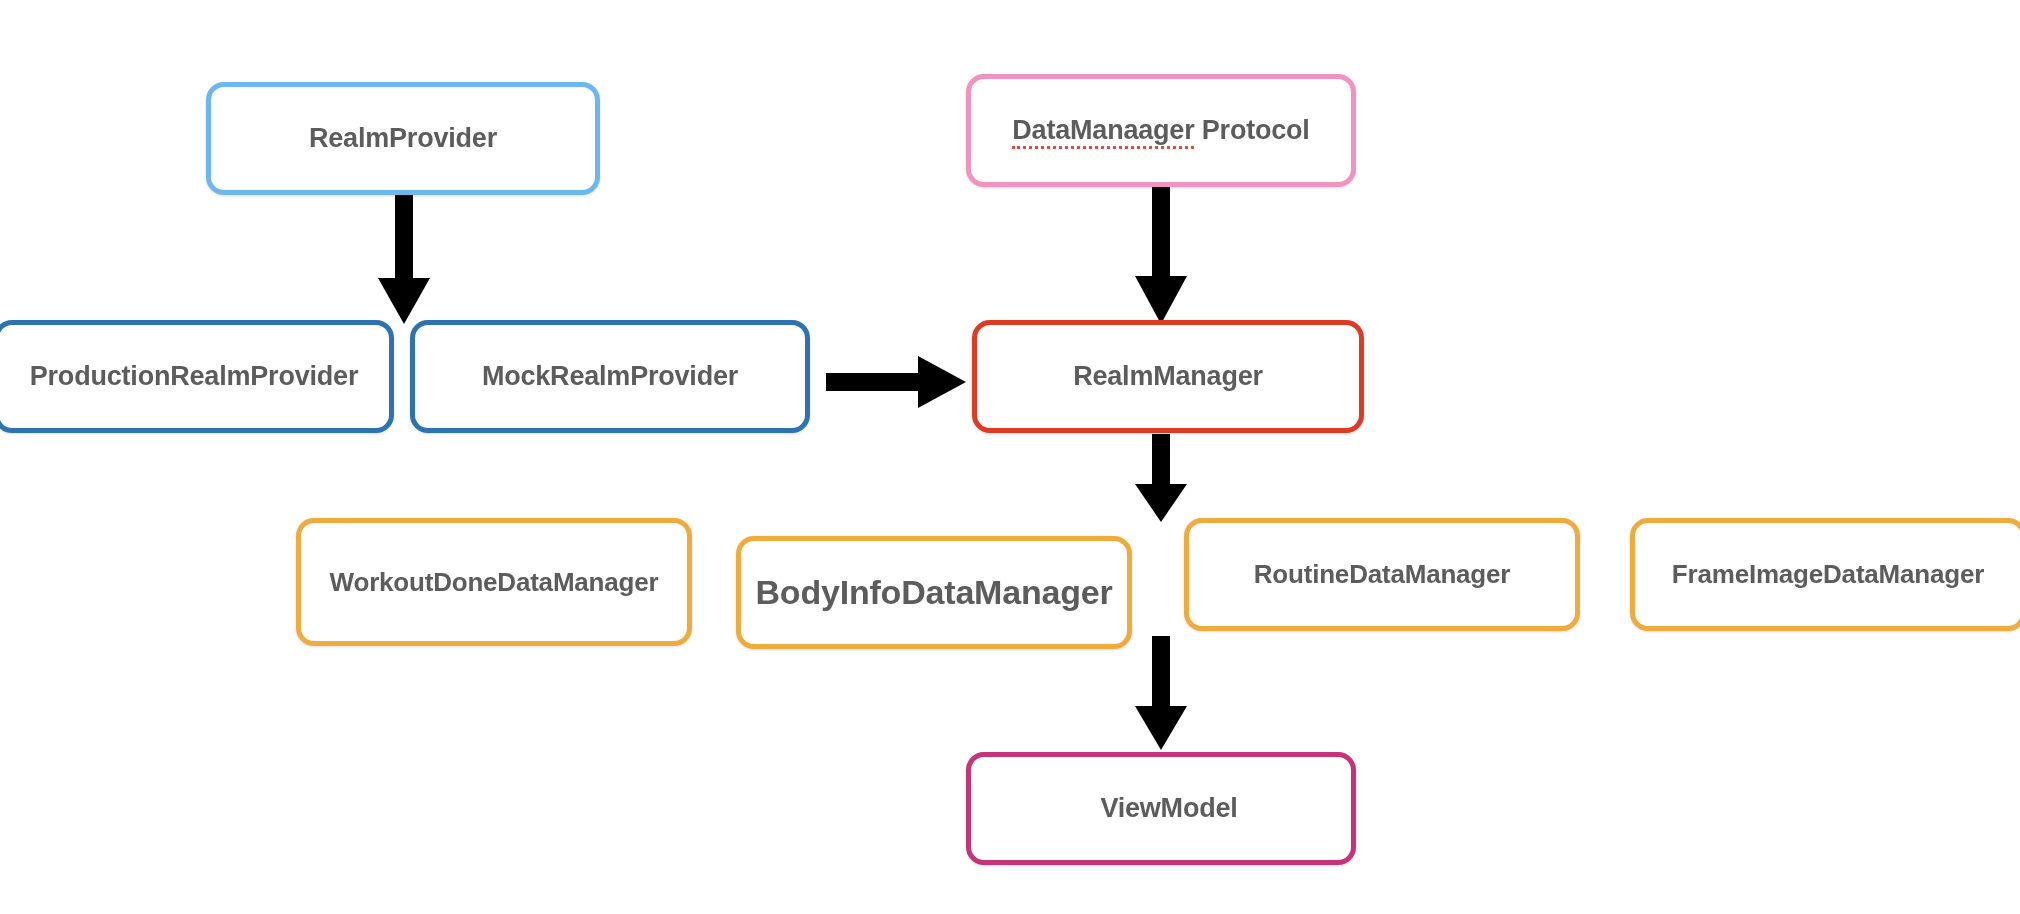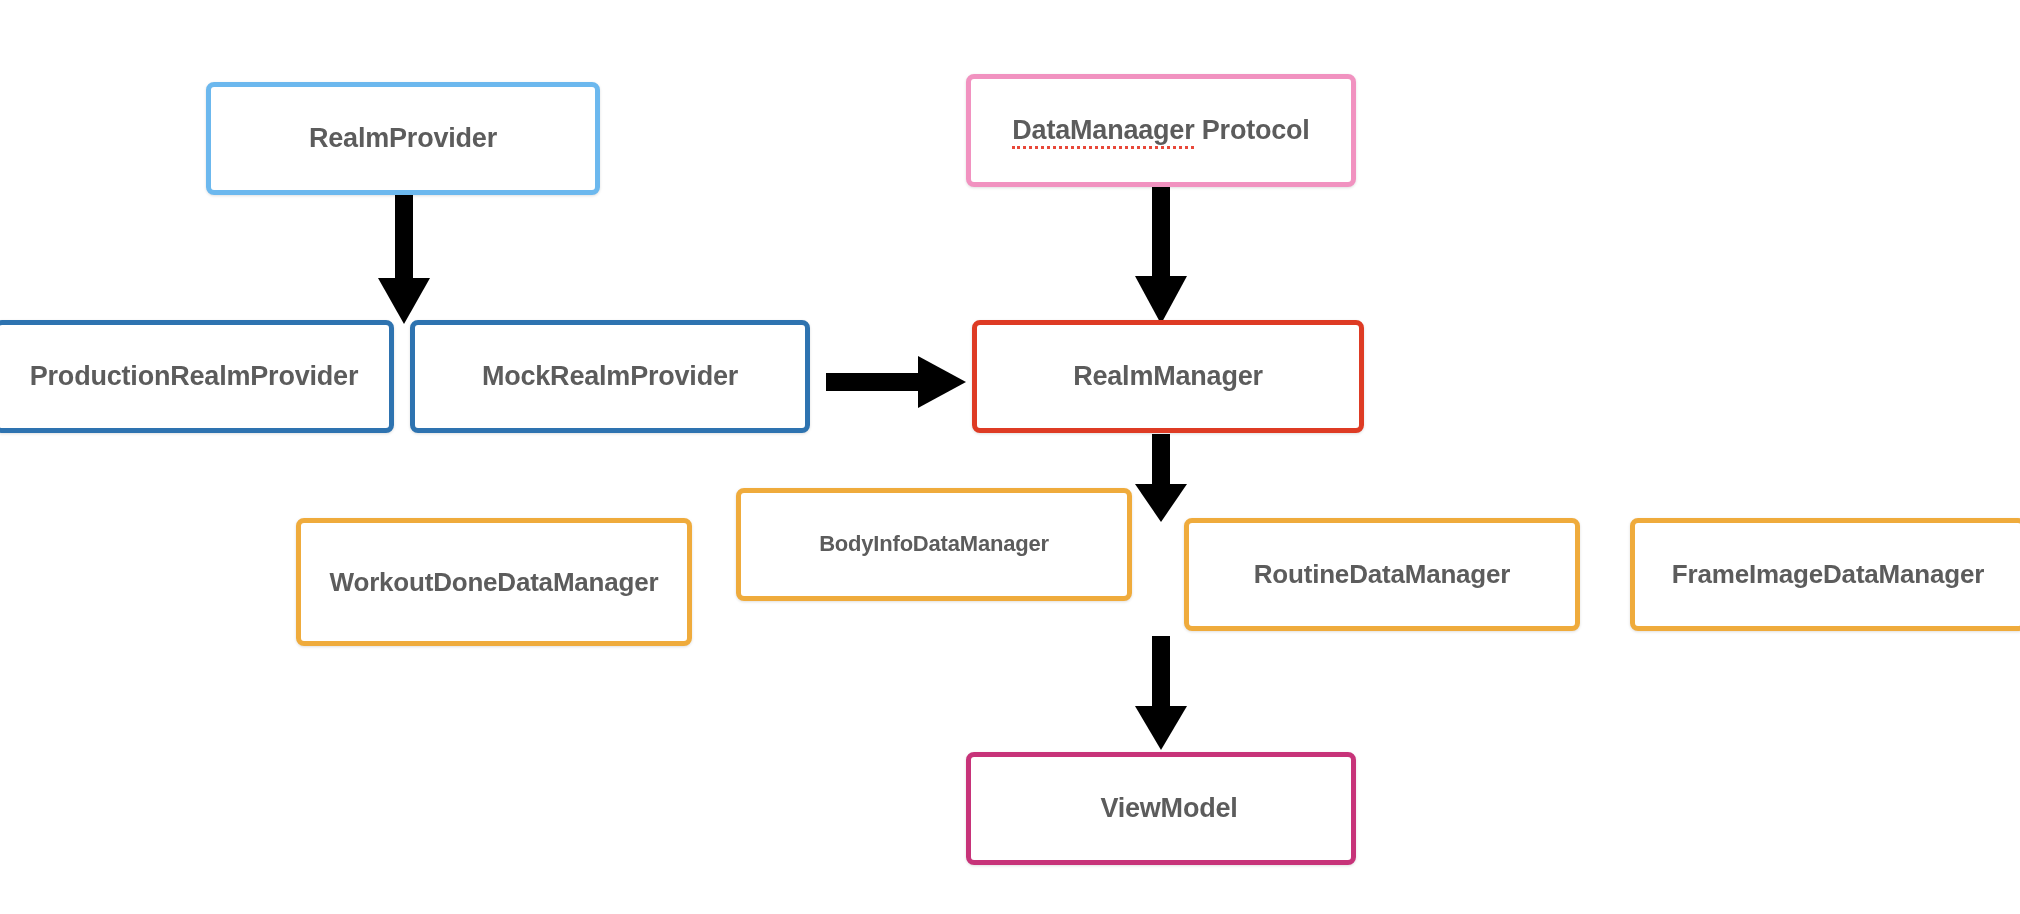--- a/index.html
+++ b/index.html
@@ -18,21 +18,21 @@
     background: #ffffff;
     overflow: hidden;
   }
 
   
   .node {
     position: absolute;
     box-sizing: border-box;
     background: #ffffff;
     border-style: solid;
-    border-radius: 8px;
+    border-radius: 18px;
     display: flex;
     align-items: center;
     justify-content: center;
     text-align: center;
     color: #5c5c5c;
     font-weight: bold;
     letter-spacing: -0.2px;
     line-height: 1.1;
     box-shadow: 0 1px 3px rgba(0,0,0,0.13);
     z-index: 2;
@@ -119,21 +119,21 @@
   </div>
 
   <div class="node red" style="left:972px; top:320px; width:392px; height:113px; font-size:27px;">
     <span class="label">RealmManager</span>
   </div>
 
   <div class="node orange" style="left:296px; top:518px; width:396px; height:128px; font-size:26px;">
     <span class="label">WorkoutDoneDataManager</span>
   </div>
 
-  <div class="node orange" style="left:736px; top:488px; width:396px; height:113px; font-size:22px;">
+  <div class="node orange" style="left:736px; top:536px; width:396px; height:113px; font-size:34px;">
     <span class="label">BodyInfoDataManager</span>
   </div>
 
   <div class="node orange" style="left:1184px; top:518px; width:396px; height:113px; font-size:26px;justify-content:center;">
     <span class="label">RoutineDataManager</span>
   </div>
 
   <div class="node orange" style="left:1630px; top:518px; width:396px; height:113px; font-size:26px;">
     <span class="label">FrameImageDataManager</span>
   </div>

